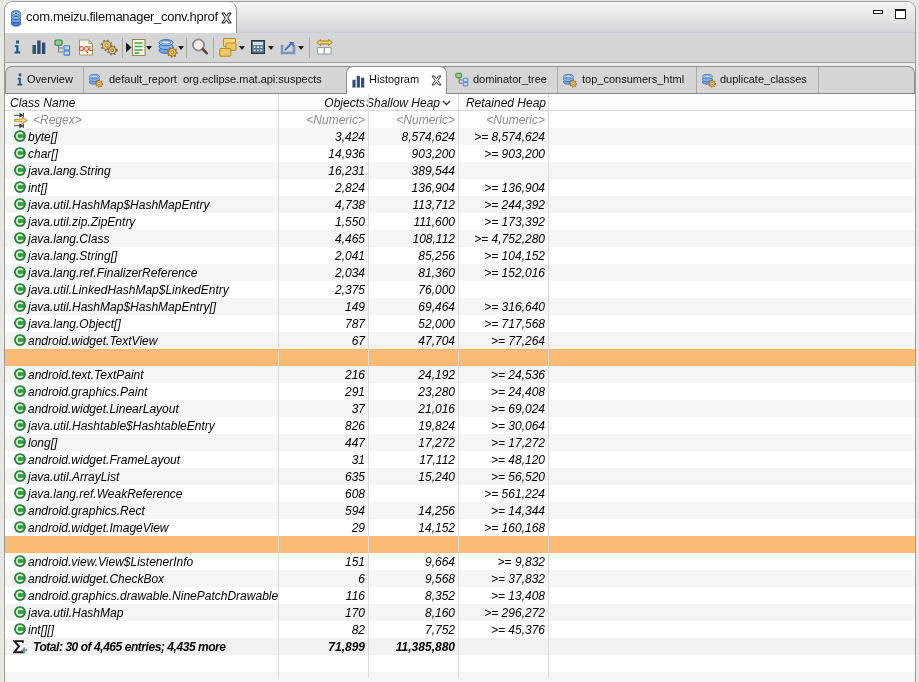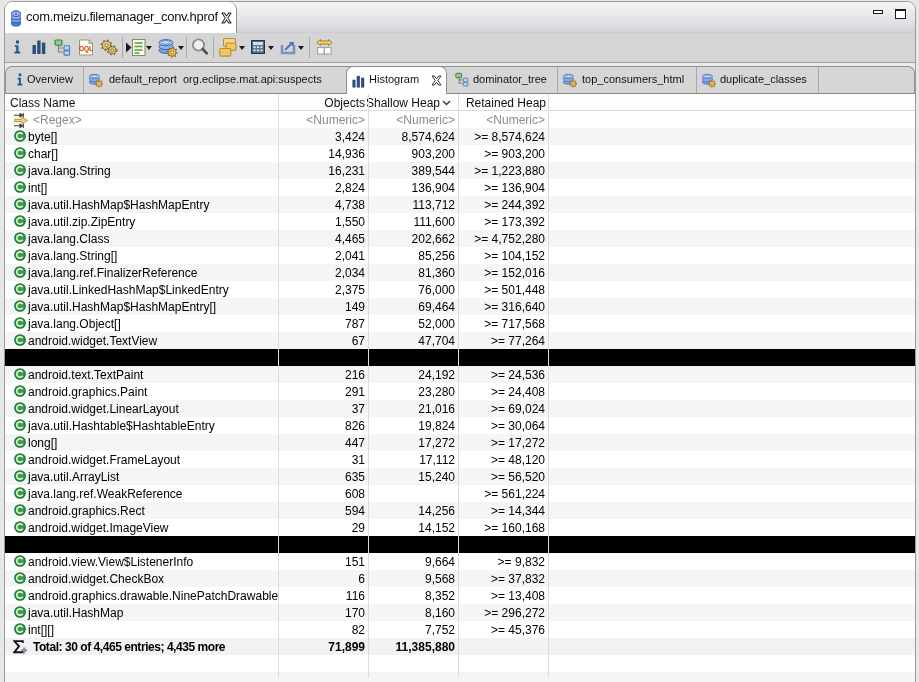--- a/index.html
+++ b/index.html
@@ -28,21 +28,21 @@
 
 #vtabs { position:absolute; left:0; top:64px; width:100%; height:28px;
   background:#d6d6d6; border:1px solid #909090; border-bottom:1px solid #868686;
   border-radius:7px 7px 0 0; }
 .vsep { position:absolute; top:0; bottom:0; width:1px; background:#a8a8a8; }
 .vtab-label { position:absolute; top:6px; font-size:11px; color:#131313; white-space:pre; }
 #vactive { position:absolute; left:340px; top:-1px; width:101px; height:28px; background:#fff;
   border:1px solid #909090; border-bottom:none; border-radius:7px 7px 0 0; }
 .vicon { position:absolute; top:6px; }
 
-#tablearea { position:absolute; left:0; top:92px; width:100%; bottom:4px; background:#000000; }
+#tablearea { position:absolute; left:0; top:92px; width:100%; bottom:4px; background:#fdba74;font-style:italic; }
 .colline { position:absolute; top:0; bottom:0; width:1px; background:#dcdcdc; z-index:6; }
 #thead { position:absolute; left:0; top:0; width:100%; height:17px; background:#fdfdfd;
   border-bottom:1px solid #dadada; font-size:12px; color:#111; }
 #thead .hsep { position:absolute; top:0; height:17px; width:1px; background:#cccccc; }
 #filter { position:absolute; left:0; top:17px; width:100%; height:17px; background:#fff;
   font-size:12px; color:#8b8b8b; }
 .row { position:absolute; left:0; width:100%; height:17px; font-size:12px; color:#000; }
 .row.odd { background:#f5f5f6; }
 .row.even { background:#fff; }
 .cn { position:absolute; left:23px; top:2px; }
@@ -290,21 +290,20 @@
         <span class="n n3">&gt;= 903,200</span>
       </div>
 <div class="row odd" style="top:68px">
         <svg class="cic" width="12" height="12" viewBox="0 0 12 12">
           <circle cx="6" cy="6" r="5.3" fill="#369b47" stroke="#1e7030" stroke-width="1.1"></circle>
           <path d="M8.6 4.2 A3.2 3.2 0 1 0 8.6 7.8" fill="none" stroke="#d6f2cd" stroke-width="1.7"></path>
         </svg>
         <span class="cn">java.lang.String</span>
         <span class="n n1">16,231</span>
         <span class="n n2">389,544</span>
-        <span class="n n3">&gt;= 1,223,880</span>
       </div>
 <div class="row even" style="top:85px">
         <svg class="cic" width="12" height="12" viewBox="0 0 12 12">
           <circle cx="6" cy="6" r="5.3" fill="#369b47" stroke="#1e7030" stroke-width="1.1"></circle>
           <path d="M8.6 4.2 A3.2 3.2 0 1 0 8.6 7.8" fill="none" stroke="#d6f2cd" stroke-width="1.7"></path>
         </svg>
         <span class="cn">int[]</span>
         <span class="n n1">2,824</span>
         <span class="n n2">136,904</span>
         <span class="n n3">&gt;= 136,904</span>
@@ -329,21 +328,21 @@
         <span class="n n2">111,600</span>
         <span class="n n3">&gt;= 173,392</span>
       </div>
 <div class="row odd" style="top:136px">
         <svg class="cic" width="12" height="12" viewBox="0 0 12 12">
           <circle cx="6" cy="6" r="5.3" fill="#369b47" stroke="#1e7030" stroke-width="1.1"></circle>
           <path d="M8.6 4.2 A3.2 3.2 0 1 0 8.6 7.8" fill="none" stroke="#d6f2cd" stroke-width="1.7"></path>
         </svg>
         <span class="cn">java.lang.Class</span>
         <span class="n n1">4,465</span>
-        <span class="n n2">202,662</span>
+        <span class="n n2">108,112</span>
         <span class="n n3">&gt;= 4,752,280</span>
       </div>
 <div class="row even" style="top:153px">
         <svg class="cic" width="12" height="12" viewBox="0 0 12 12">
           <circle cx="6" cy="6" r="5.3" fill="#369b47" stroke="#1e7030" stroke-width="1.1"></circle>
           <path d="M8.6 4.2 A3.2 3.2 0 1 0 8.6 7.8" fill="none" stroke="#d6f2cd" stroke-width="1.7"></path>
         </svg>
         <span class="cn">java.lang.String[]</span>
         <span class="n n1">2,041</span>
         <span class="n n2">85,256</span>
@@ -360,21 +359,20 @@
         <span class="n n3">&gt;= 152,016</span>
       </div>
 <div class="row even" style="top:187px">
         <svg class="cic" width="12" height="12" viewBox="0 0 12 12">
           <circle cx="6" cy="6" r="5.3" fill="#369b47" stroke="#1e7030" stroke-width="1.1"></circle>
           <path d="M8.6 4.2 A3.2 3.2 0 1 0 8.6 7.8" fill="none" stroke="#d6f2cd" stroke-width="1.7"></path>
         </svg>
         <span class="cn">java.util.LinkedHashMap$LinkedEntry</span>
         <span class="n n1">2,375</span>
         <span class="n n2">76,000</span>
-        <span class="n n3">&gt;= 501,448</span>
       </div>
 <div class="row odd" style="top:204px">
         <svg class="cic" width="12" height="12" viewBox="0 0 12 12">
           <circle cx="6" cy="6" r="5.3" fill="#369b47" stroke="#1e7030" stroke-width="1.1"></circle>
           <path d="M8.6 4.2 A3.2 3.2 0 1 0 8.6 7.8" fill="none" stroke="#d6f2cd" stroke-width="1.7"></path>
         </svg>
         <span class="cn">java.util.HashMap$HashMapEntry[]</span>
         <span class="n n1">149</span>
         <span class="n n2">69,464</span>
         <span class="n n3">&gt;= 316,640</span>

